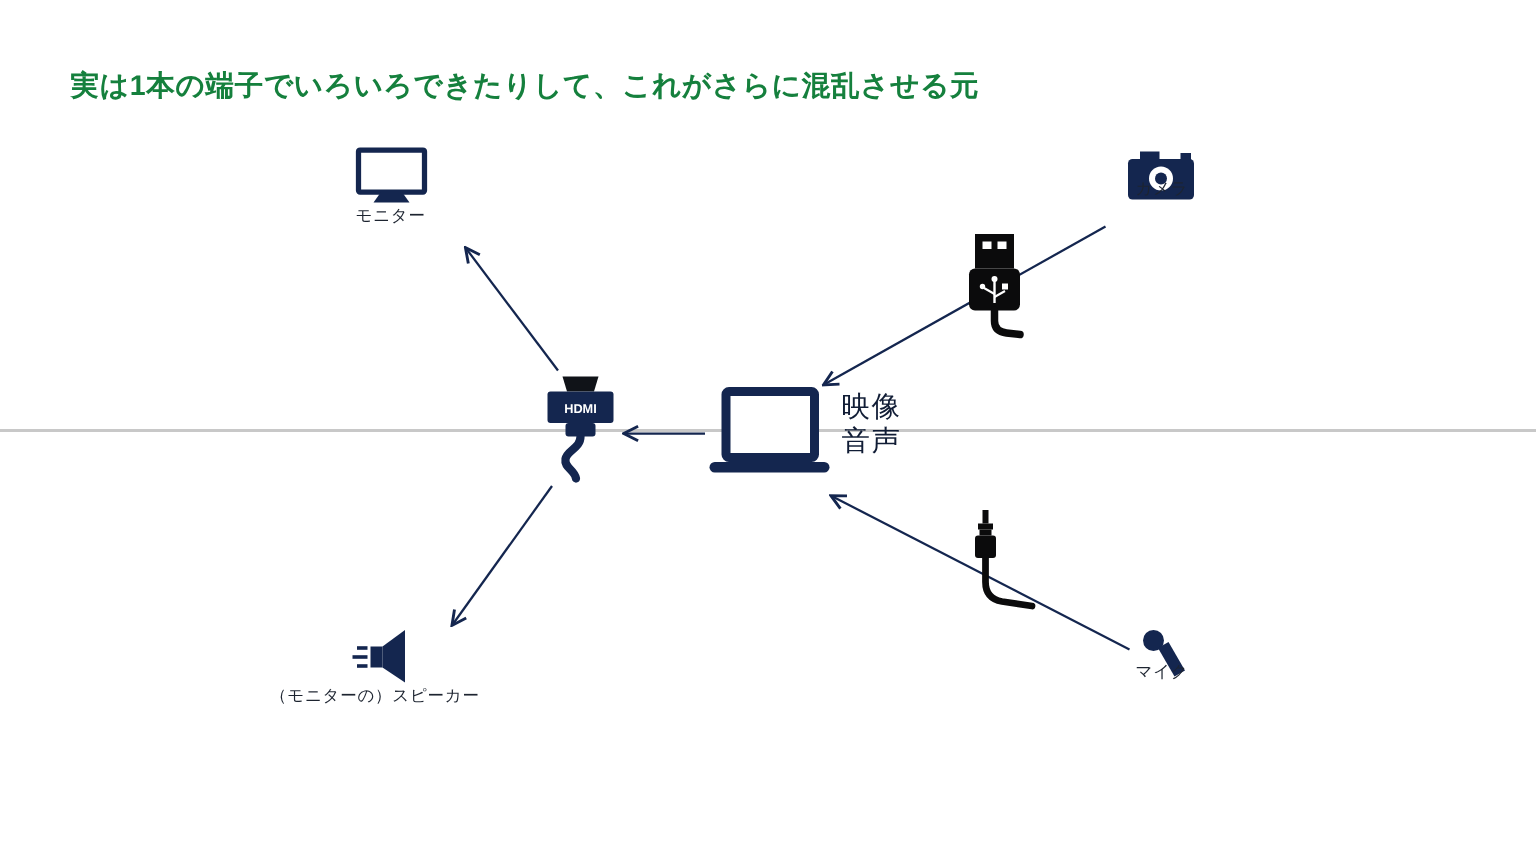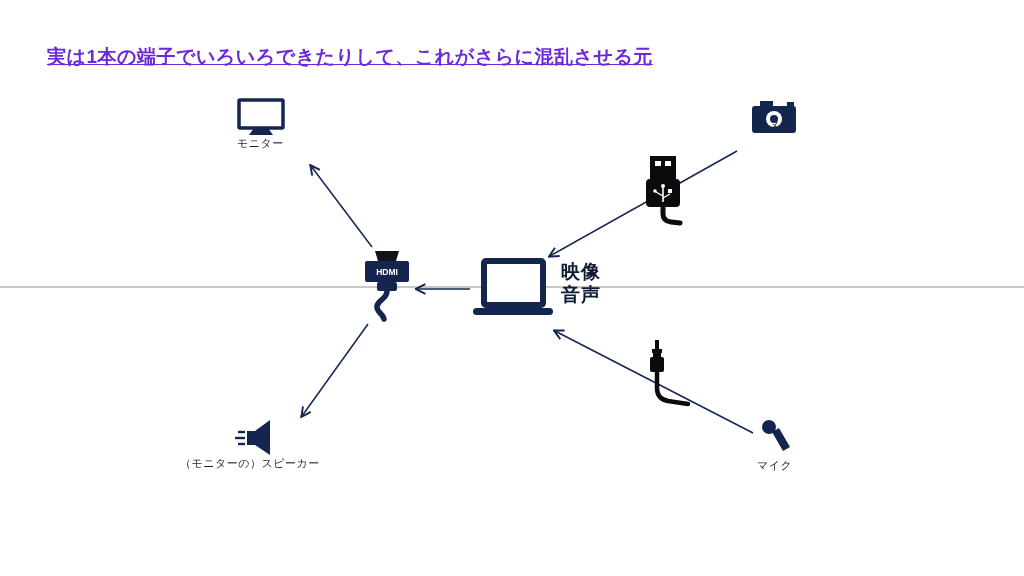--- a/index.html
+++ b/index.html
@@ -17,30 +17,29 @@
     color:#1d2430;
     letter-spacing:0.5px;
     white-space:nowrap;
     font-family:Liberation Mono, monospace;
   }
   #slide-title{
     position:absolute;
     left:47px;top:44px;
     font-size:19px;
     font-weight:bold;
-    color:#6d28d9;
+    color:#15803d;
     letter-spacing:0.5px;
     white-space:nowrap;
-    text-decoration:underline;
   }
   #laptop-caption{
     position:absolute;
     left:561px;top:260px;
     font-size:19px;
-    font-weight:bold;
+    font-weight:normal;
     color:#101c35;
     line-height:23px;
     letter-spacing:1px;
   }
 </style>
 </head>
 <body>
 
 <div id="slide">
 
@@ -119,20 +118,20 @@
       <rect x="247" y="431" width="8" height="14" fill="#14264f"></rect>
       <polygon points="255,431 270,420 270,455 255,445" fill="#14264f"></polygon>
     </g>
   </svg>
 
   <div id="slide-title">実は1本の端子でいろいろできたりして、これがさらに混乱させる元</div>
 
   <div class="lbl" style="left:237px;top:136px">モニター</div>
   <div class="lbl" style="left:757px;top:118px">カメラ</div>
   <div class="lbl" style="left:180px;top:456px">（モニターの）スピーカー</div>
-  <div class="lbl" style="left:757px;top:458px">マイク</div>
+  <div class="lbl" style="left:757px;top:440px">マイク</div>
 
   <div id="laptop-caption">
     <div>映像</div>
     <div>音声</div>
   </div>
 
 </div>
 
 </body></html>

